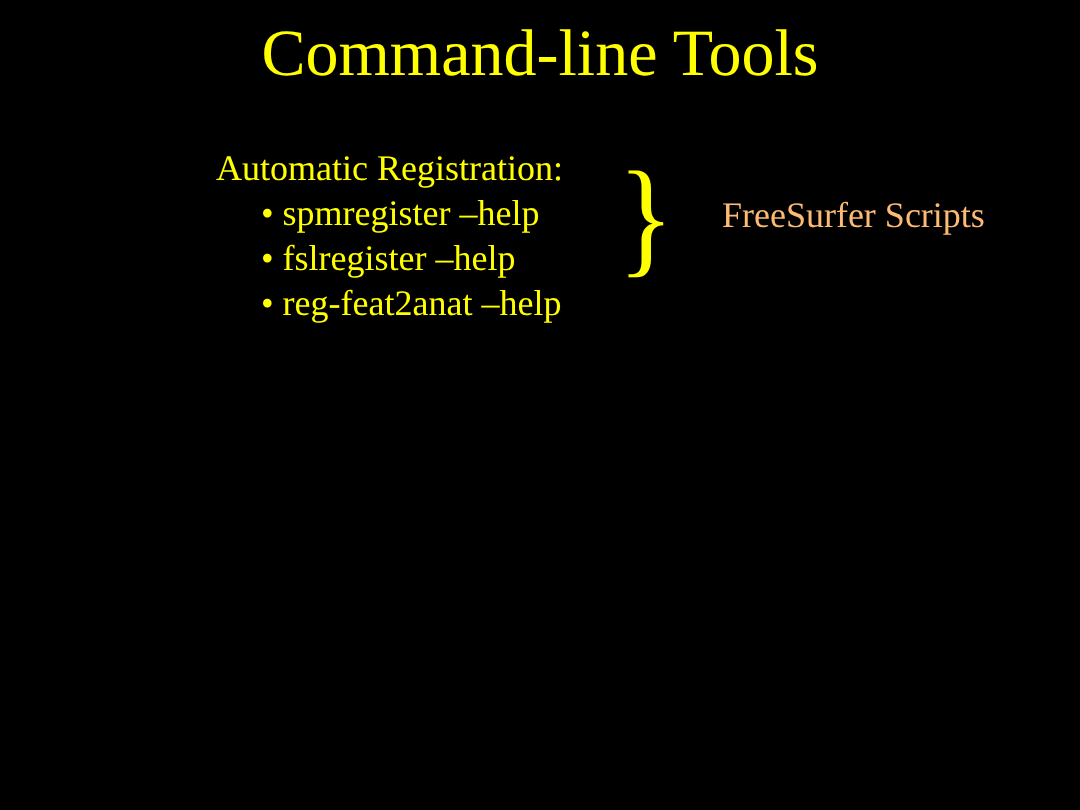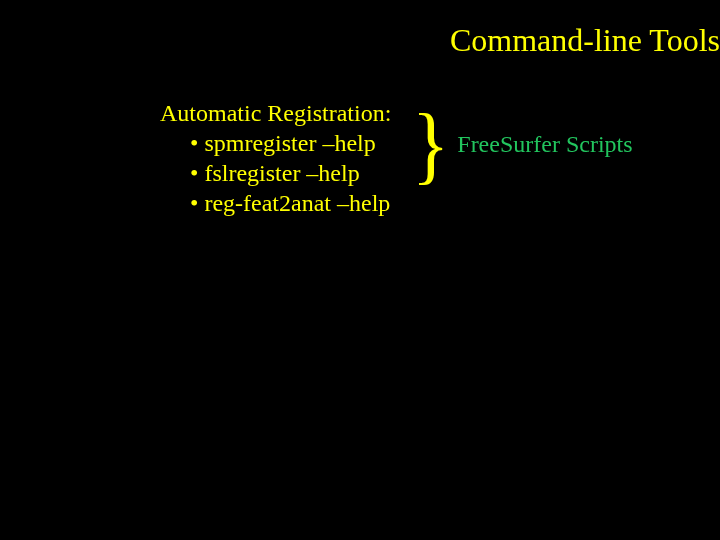--- a/index.html
+++ b/index.html
@@ -12,31 +12,31 @@
     color: #ffff00;
     overflow: hidden;
   }
   .slide {
     position: relative;
     width: 720px;
     height: 540px;
   }
   .title {
     position: absolute;
-    top: 22px;
+    top: 10px;
     left: 0;
     width: 100%;
-    text-align: right;
-    font-size: 32px;
+    text-align: center;
+    font-size: 44px;
     font-weight: normal;
   }
   .content {
     position: absolute;
     top: 98px;
-    left: 160px;
+    left: 144px;
     font-size: 24px;
     line-height: 1.25;
   }
   .section {
     margin-bottom: 22px;
   }
   .section-heading {
     display: block;
   }
   .bullet-line {
@@ -53,21 +53,22 @@
   .brace {
     font-size: 86px;
     line-height: 0.9;
     font-family: "Times New Roman", Times, serif;
     color: #ffff00;
     transform: scaleX(0.9);
     margin-right: 6px;
   }
   .brace-label {
     font-size: 24px;
-    color: #22c55e;
+    color: #fdba74;
+    margin-left: 24px;
   }
 </style>
 </head>
 <body>
 
 <div class="slide">
   <div class="title">Command-line Tools</div>
 
   <div class="content">
 

